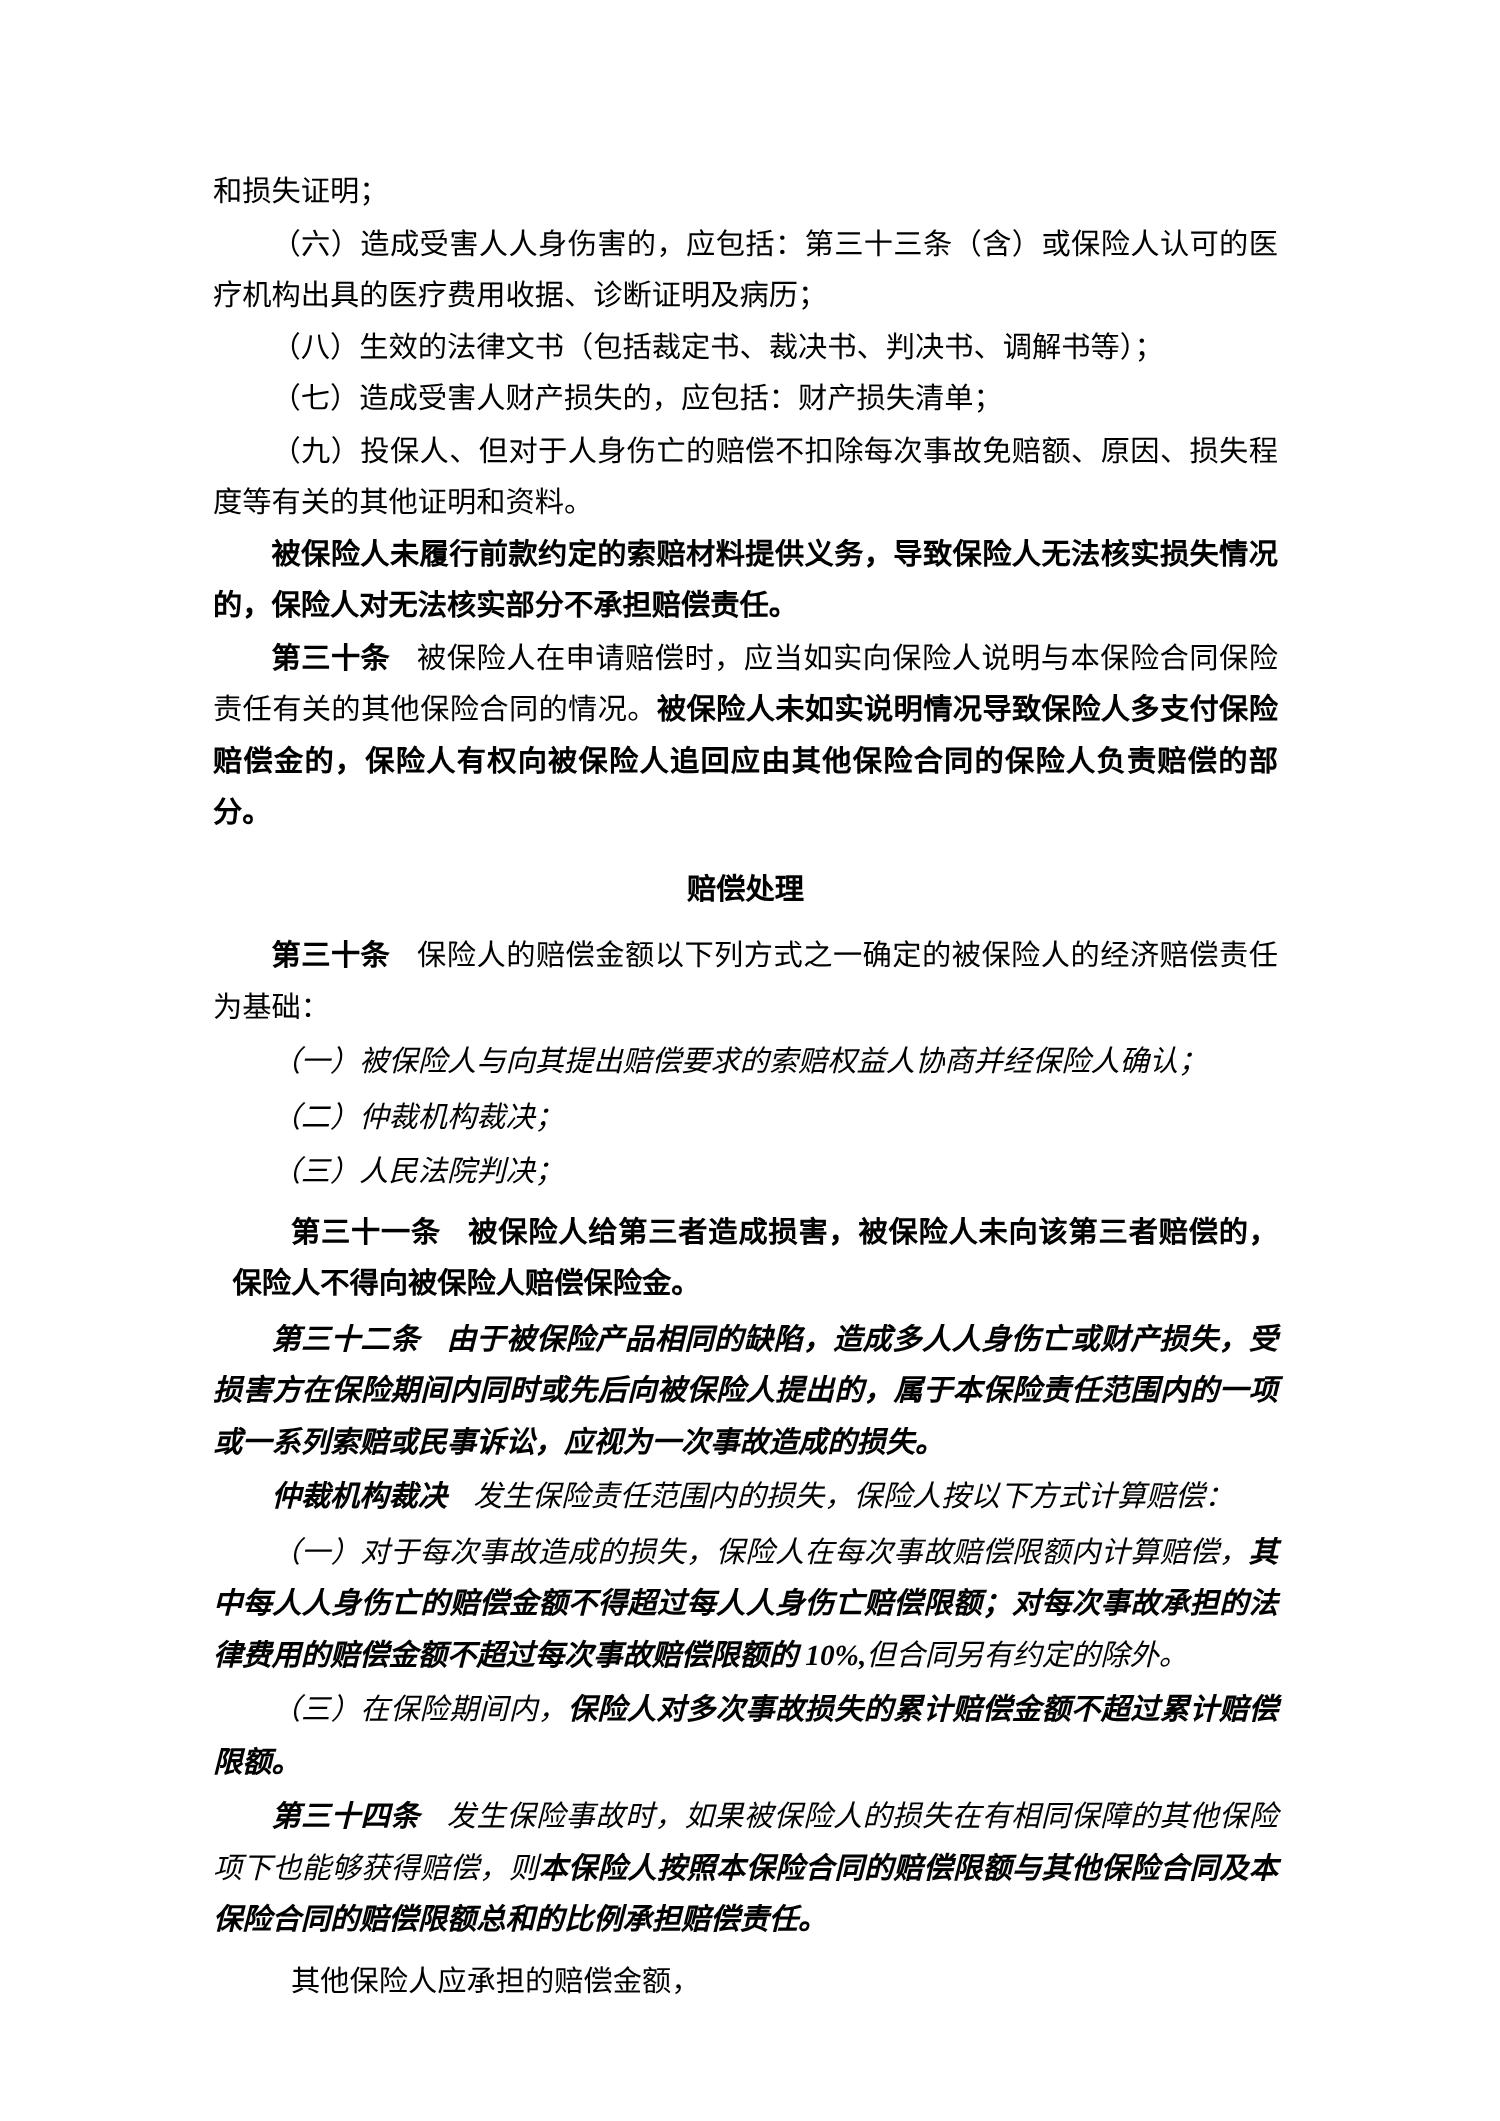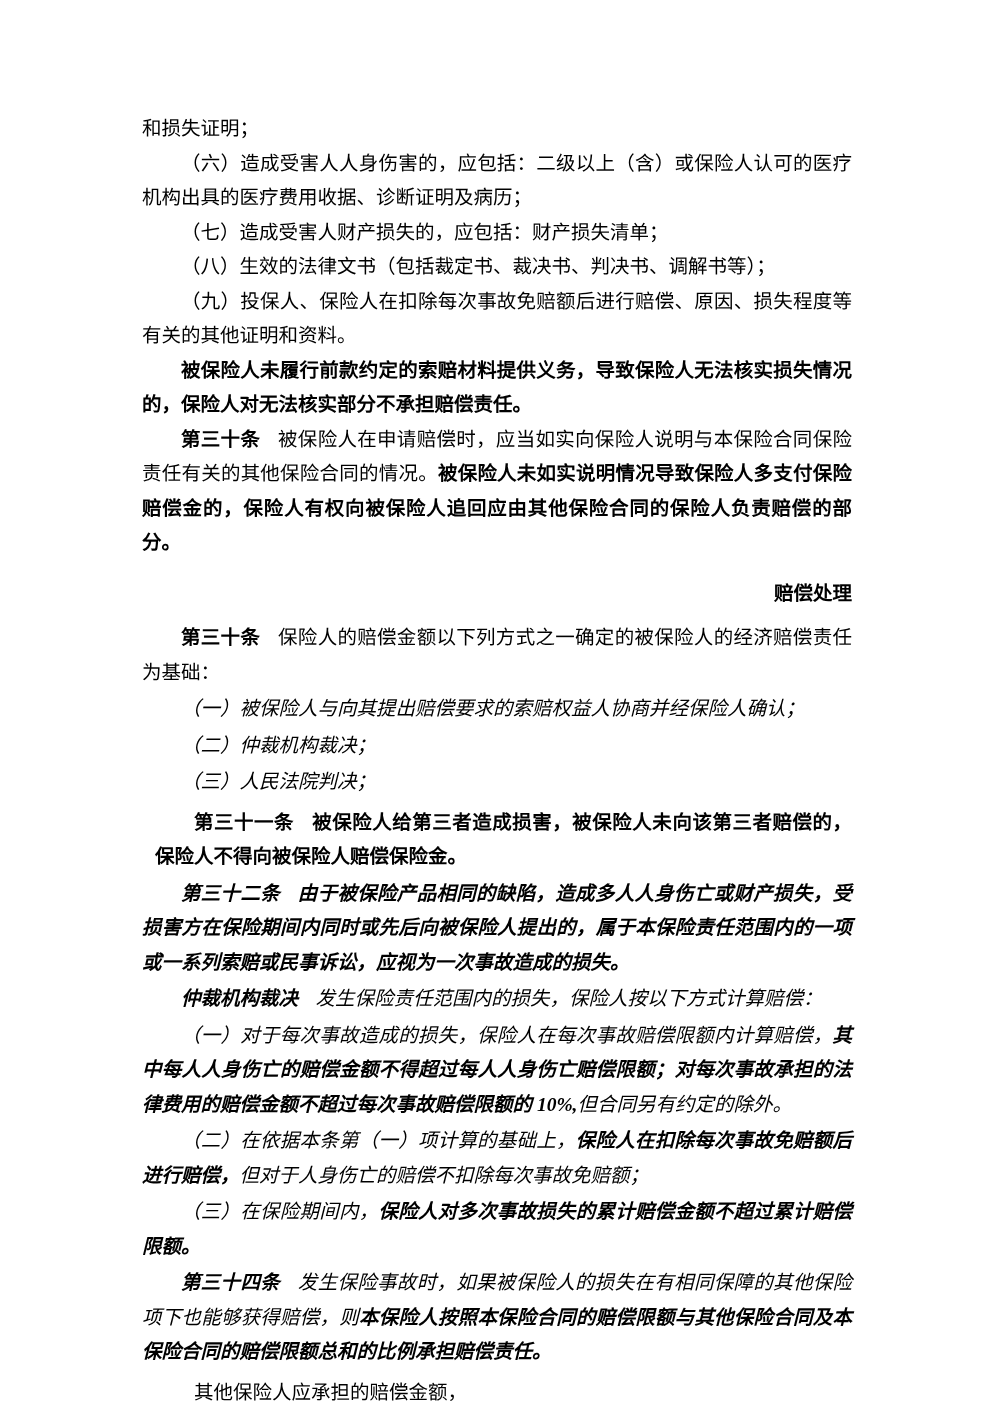--- a/index.html
+++ b/index.html
@@ -36,21 +36,21 @@
   .para {
     text-indent: 2em;
   }
   .para-flush {
     text-indent: 0;
   }
   .b {
     font-weight: bold;
   }
   .center {
-    text-align: right;
+    text-align: center;
     text-indent: 0;
     font-weight: bold;
     margin: 16px 0 10px 0;
   }
   .gap-sm { margin-top: 2px; font-style: italic; }
   .gap-md { margin-top: 6px; margin-left: 13px; }
   .art-label {
     font-weight: bold;
   }
   .sp {
@@ -59,27 +59,27 @@
   }
 </style>
 </head>
 <body>
 
 <div class="page">
   <div class="doc-body">
 
     <p class="para para-flush">和损失证明；</p>
 
-    <p class="para">（六）造成受害人人身伤害的，应包括：二级以上（含）或保险人认可的医疗机构出具的医疗费用收据、诊断证明及病历；</p>
+    <p class="para">（六）造成受害人人身伤害的，应包括：第三十三条（含）或保险人认可的医疗机构出具的医疗费用收据、诊断证明及病历；</p>
+
+    <p class="para">（八）生效的法律文书（包括裁定书、裁决书、判决书、调解书等）；</p>
 
     <p class="para">（七）造成受害人财产损失的，应包括：财产损失清单；</p>
 
-    <p class="para">（八）生效的法律文书（包括裁定书、裁决书、判决书、调解书等）；</p>
-
-    <p class="para">（九）投保人、保险人在扣除每次事故免赔额后进行赔偿、原因、损失程度等有关的其他证明和资料。</p>
+    <p class="para">（九）投保人、但对于人身伤亡的赔偿不扣除每次事故免赔额、原因、损失程度等有关的其他证明和资料。</p>
 
     <p class="para b">被保险人未履行前款约定的索赔材料提供义务，导致保险人无法核实损失情况的，保险人对无法核实部分不承担赔偿责任。</p>
 
     <p class="para"><span class="art-label">第三十条</span><span class="sp"></span>被保险人在申请赔偿时，应当如实向保险人说明与本保险合同保险责任有关的其他保险合同的情况。<span class="b">被保险人未如实说明情况导致保险人多支付保险赔偿金的，保险人有权向被保险人追回应由其他保险合同的保险人负责赔偿的部分。</span></p>
 
     <p class="center">赔偿处理</p>
 
     <p class="para"><span class="art-label">第三十条</span><span class="sp"></span>保险人的赔偿金额以下列方式之一确定的被保险人的经济赔偿责任为基础：</p>
 
     <p class="para gap-sm">（一）被保险人与向其提出赔偿要求的索赔权益人协商并经保险人确认；</p>
@@ -90,21 +90,20 @@
 
 
     <p class="para gap-md b"><span class="art-label">第三十一条</span><span class="sp"></span>被保险人给第三者造成损害，被保险人未向该第三者赔偿的，保险人不得向被保险人赔偿保险金。</p>
 
     <p class="para gap-sm b"><span class="art-label">第三十二条</span><span class="sp"></span>由于被保险产品相同的缺陷，造成多人人身伤亡或财产损失，受损害方在保险期间内同时或先后向被保险人提出的，属于本保险责任范围内的一项或一系列索赔或民事诉讼，应视为一次事故造成的损失。</p>
 
     <p class="para gap-sm"><span class="art-label">仲裁机构裁决</span><span class="sp"></span>发生保险责任范围内的损失，保险人按以下方式计算赔偿：</p>
 
     <p class="para gap-sm">（一）对于每次事故造成的损失，保险人在每次事故赔偿限额内计算赔偿，<span class="b">其中每人人身伤亡的赔偿金额不得超过每人人身伤亡赔偿限额；对每次事故承担的法律费用的赔偿金额不超过每次事故赔偿限额的 10%,</span>但合同另有约定的除外。</p>
 
-    <p class="para gap-sm">（二）在依据本条第（一）项计算的基础上，<span class="b">保险人在扣除每次事故免赔额后进行赔偿，</span>但对于人身伤亡的赔偿不扣除每次事故免赔额；</p>
 
     <p class="para gap-sm">（三）在保险期间内，<span class="b">保险人对多次事故损失的累计赔偿金额不超过累计赔偿限额。</span></p>
 
     <p class="para gap-sm"><span class="art-label">第三十四条</span><span class="sp"></span>发生保险事故时，如果被保险人的损失在有相同保障的其他保险项下也能够获得赔偿，则<span class="b">本保险人按照本保险合同的赔偿限额与其他保险合同及本保险合同的赔偿限额总和的比例承担赔偿责任。</span></p>
 
     <p class="para gap-md">其他保险人应承担的赔偿金额，</p>
 
   </div>
 </div>
 

